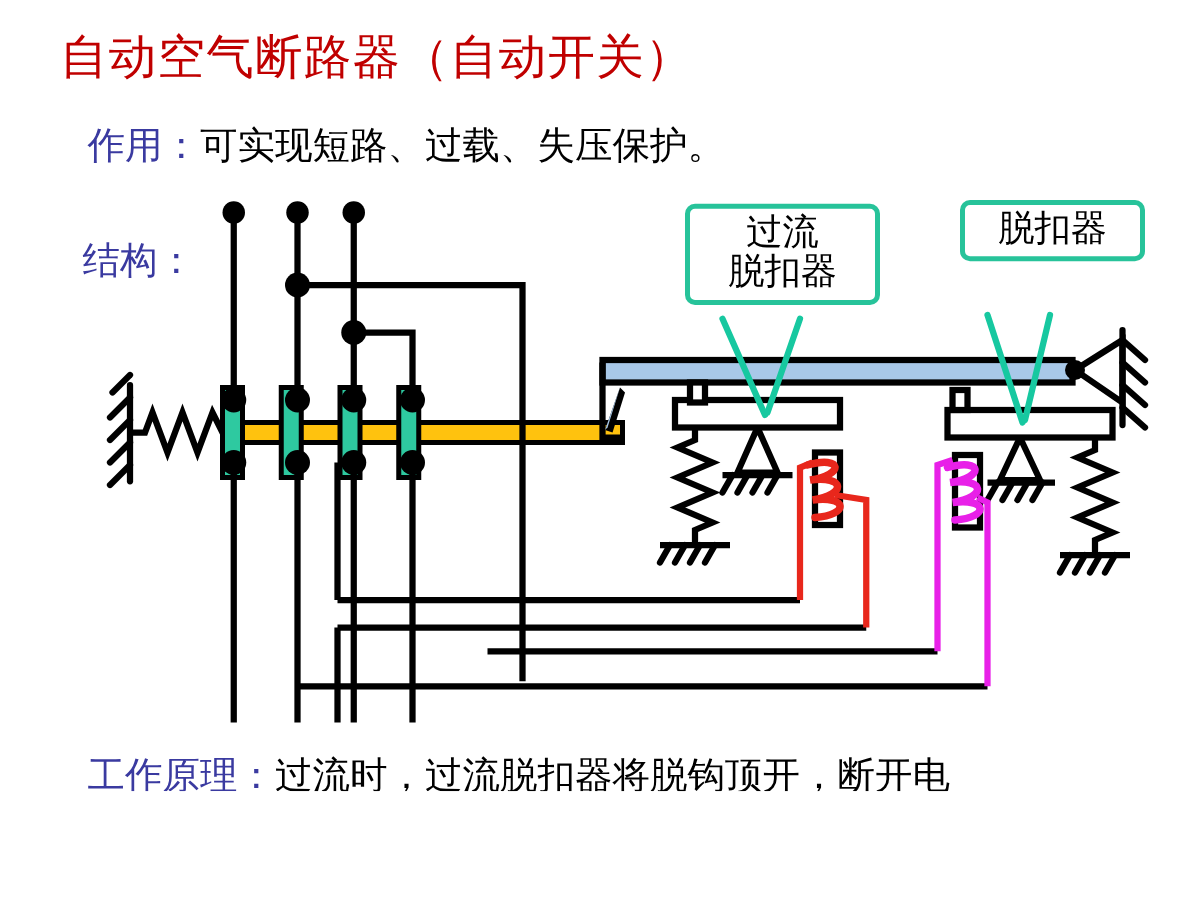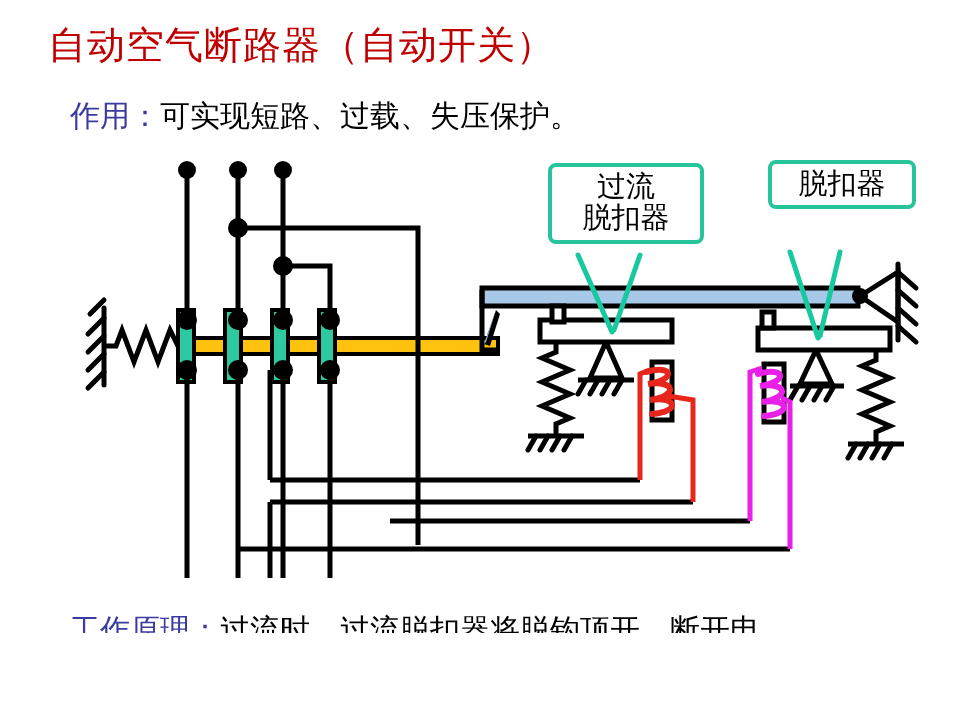--- a/index.html
+++ b/index.html
@@ -40,21 +40,20 @@
     left: 70px;
     top: 96px;
   }
   #line-struct {
     left: 66px;
     top: 188px;
   }
   #line-prin1 {
     left: 70px;
     top: 600px;
-    margin-top: 10px;
   }
   #line-prin2 {
     left: 112px;
     top: 652px;
   }
   svg.diagram {
     position: absolute;
     left: 0;
     top: 0;
     width: 960px;
@@ -275,20 +274,23 @@
       <polyline class="pointer" points="840,252 820,336"></polyline>
     </g>
   </svg>
 
   <div class="title">自动空气断路器（自动开关）</div>
 
   <div class="row-line" id="line-use">
     <span class="lbl-blue">作用：</span><span>可实现短路、过载、失压保护。</span>
   </div>
 
+  <div class="row-line" id="line-struct">
+    <span class="lbl-blue">结构：</span>
+  </div>
 
   <div class="row-line" id="line-prin1">
     <span class="lbl-blue">工作原理：</span><span>过流时，过流脱扣器将脱钩顶开，断开电</span>
   </div>
 
 
   <div class="callout-box" id="callout-over">
     <span class="callout-line">过流</span>
     <span class="callout-line">脱扣器</span>
   </div>

